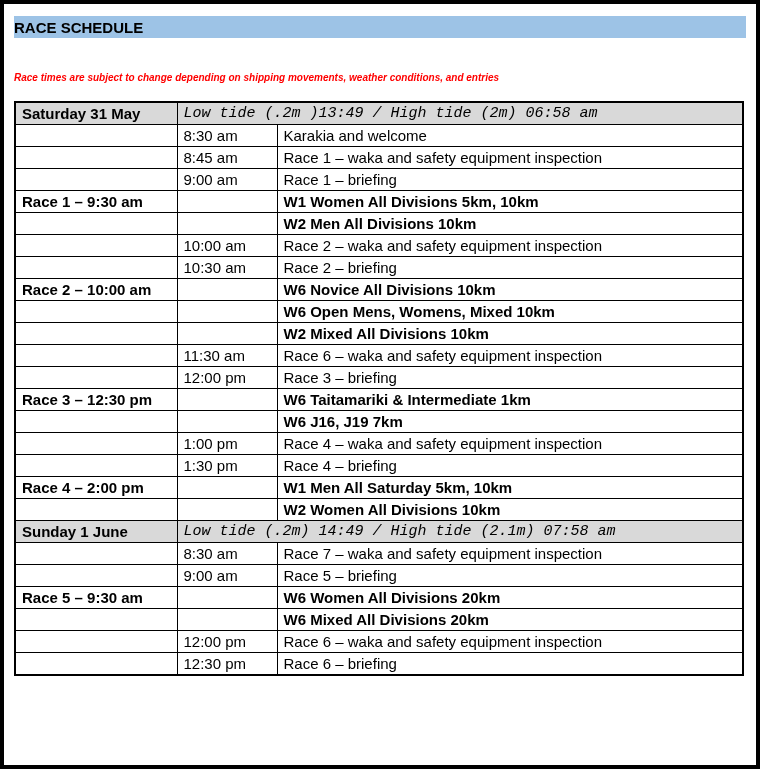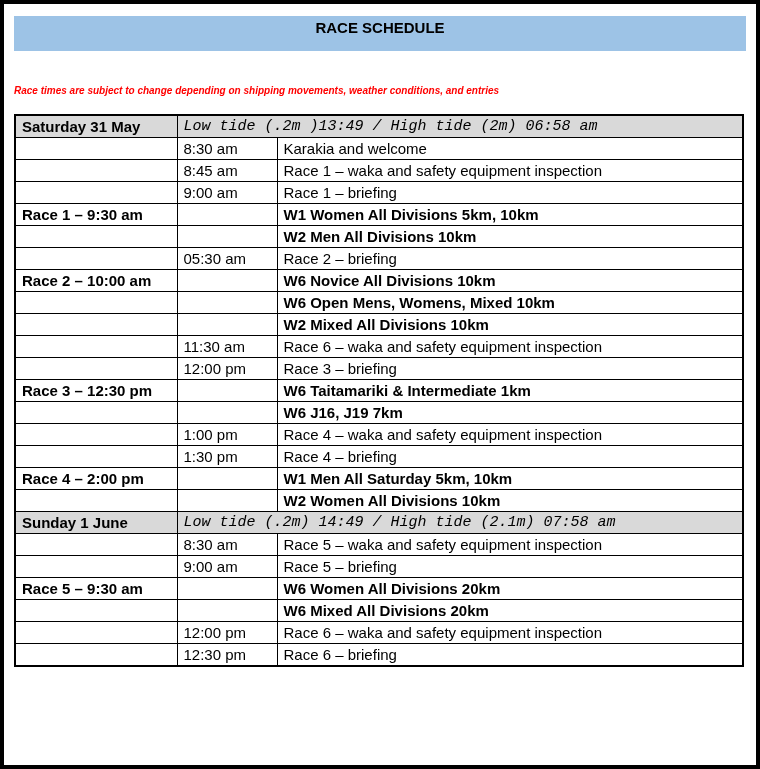--- a/index.html
+++ b/index.html
@@ -9,23 +9,23 @@
     box-sizing: border-box;
     background: #ffffff;
     border: 4px solid #000000;
     overflow: hidden;
     font-family: "Liberation Sans", sans-serif;
     color: #000000;
   }
   .title-bar {
     margin: 12px 10px 0 10px;
     background: var(--title-bg, #9DC3E6);
-    height: 35px;
+    height: 22px;
     line-height: 23px;
-    text-align: center;
+    text-align: left;
     font-size: 15px;
     font-weight: bold;
   }
   .notice {
     margin: 26px 10px 0 10px;
     max-width: 712px;
     color: var(--notice-color, #FF0000);
     font-weight: bold;
     font-style: italic;
     font-size: 10px;
@@ -92,21 +92,26 @@
         <td></td>
         <td class="bold">W1 Women All Divisions 5km, 10km</td>
       </tr>
       <tr>
         <td></td>
         <td></td>
         <td class="bold">W2 Men All Divisions 10km</td>
       </tr>
       <tr>
         <td></td>
-        <td>05:30 am</td>
+        <td>10:00 am</td>
+        <td>Race 2 – waka and safety equipment inspection</td>
+      </tr>
+      <tr>
+        <td></td>
+        <td>10:30 am</td>
         <td>Race 2 – briefing</td>
       </tr>
       <tr>
         <td class="bold">Race 2 – 10:00 am</td>
         <td></td>
         <td class="bold">W6 Novice All Divisions 10km</td>
       </tr>
       <tr>
         <td></td>
         <td></td>
@@ -157,21 +162,21 @@
         <td></td>
         <td class="bold">W2 Women All Divisions 10km</td>
       </tr>
       <tr class="day-row">
         <td class="bold">Sunday 1 June</td>
         <td class="tide" colspan="2">Low tide (.2m) 14:49 / High tide (2.1m) 07:58 am</td>
       </tr>
       <tr>
         <td></td>
         <td>8:30 am</td>
-        <td>Race 5 – waka and safety equipment inspection</td>
+        <td>Race 7 – waka and safety equipment inspection</td>
       </tr>
       <tr>
         <td></td>
         <td>9:00 am</td>
         <td>Race 5 – briefing</td>
       </tr>
       <tr>
         <td class="bold">Race 5 – 9:30 am</td>
         <td></td>
         <td class="bold">W6 Women All Divisions 20km</td>

